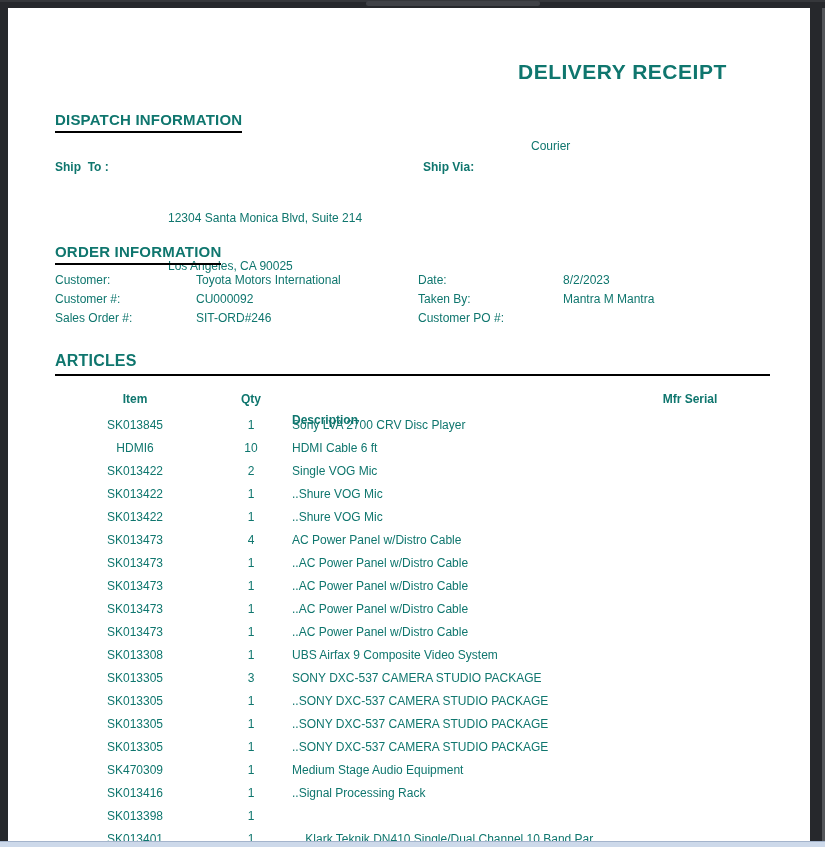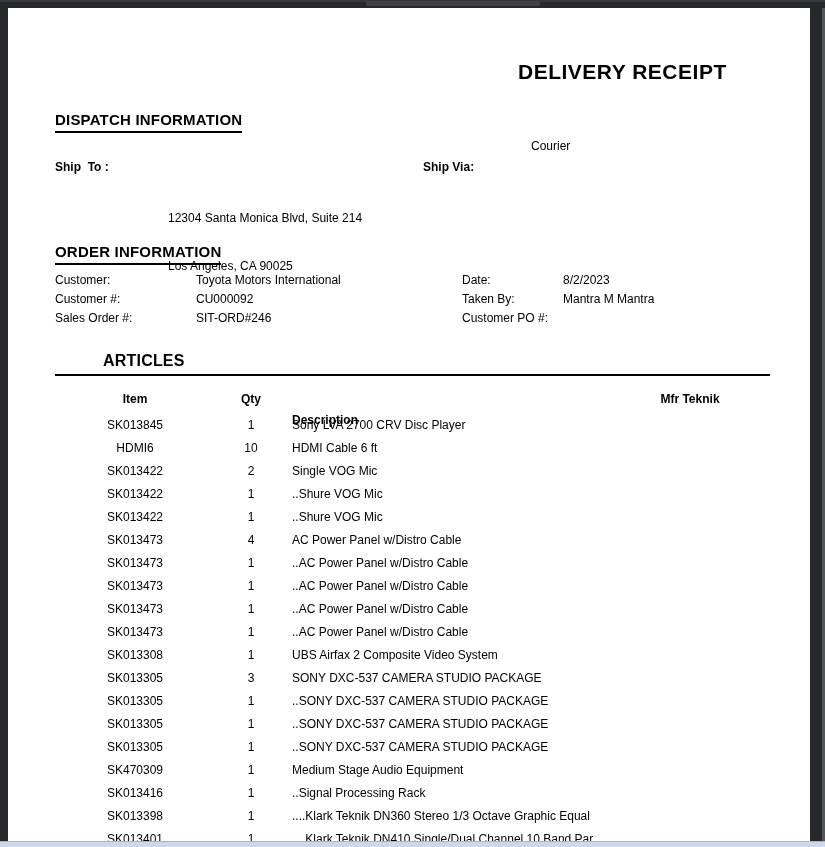--- a/index.html
+++ b/index.html
@@ -1,21 +1,21 @@
 <!DOCTYPE html>
 <html><head>
 <meta charset="utf-8">
 <style>
   html,body{margin:0;padding:0;background:#3a3c40;}
   *{box-sizing:border-box;}
   .frame{
     position:relative;width:825px;height:847px;overflow:hidden;
     background:#26282c;
     font-family:"Liberation Sans","DejaVu Sans",sans-serif;
-    color:#000000;
+    color:#0f766e;
   }
   .top-highlight{position:absolute;top:0;left:0;right:0;height:2px;background:#35373b;}
   .hscroll-thumb{position:absolute;top:1px;left:366px;width:174px;height:5px;background:#404247;border-radius:3px;}
   .vscroll-track{position:absolute;top:8px;right:0;width:3px;bottom:6px;background:#54565a;}
   .page{
     position:absolute;left:8px;top:8px;width:802px;height:833px;
     background:#ffffff;overflow:hidden;
     font-size:12px;line-height:14px;
   }
   .bottom-strip{position:absolute;left:0;right:0;bottom:0;height:6px;background:#cdd9ea;border-top:1px solid #a4b4cc;}
@@ -34,24 +34,24 @@
 
   .ship-to-label{left:47px;top:131px;}
   .ship-via-label{left:415px;top:131px;}
   .ship-via-value{left:523px;top:131px;}
   .address{left:160px;top:170px;line-height:16px;white-space:pre;}
 
   .order-rows{position:absolute;left:0;top:265px;width:100%;}
   .order-row{position:relative;height:19px;}
   .order-row .lbl{position:absolute;left:47px;top:0;white-space:pre;}
   .order-row .val{position:absolute;left:188px;top:0;white-space:pre;}
-  .order-row .lbl2{position:absolute;left:410px;top:0;white-space:pre;margin-left:44px;}
+  .order-row .lbl2{position:absolute;left:410px;top:0;white-space:pre;}
   .order-row .val2{position:absolute;left:555px;top:0;white-space:pre;}
 
-  .articles-heading{left:47px;top:344px;font-size:16px;font-weight:bold;letter-spacing:.2px;line-height:18px;border-bottom:none;margin-left:48px;}
+  .articles-heading{left:47px;top:344px;font-size:16px;font-weight:bold;letter-spacing:.2px;line-height:18px;border-bottom:none;}
   .articles-rule{position:absolute;left:47px;top:366px;width:715px;height:2px;background:#000;}
 
   .articles-table{position:absolute;left:0;top:384px;width:100%;}
   .t-head{position:relative;height:26px;font-weight:bold;}
   .t-row{position:relative;height:23px;}
   .c-item{position:absolute;left:62px;top:0;width:130px;text-align:center;white-space:pre;}
   .c-qty{position:absolute;left:213px;top:0;width:60px;text-align:center;white-space:pre;}
   .c-desc{position:absolute;left:284px;top:0;width:320px;white-space:pre;}
   .c-mfr{position:absolute;left:612px;top:0;width:140px;text-align:center;white-space:pre;}
 </style>
@@ -98,21 +98,21 @@
     </div>
 
     <div class="abs articles-heading">ARTICLES</div>
     <div class="articles-rule"></div>
 
     <div class="articles-table">
       <div class="t-head">
         <span class="c-item">Item</span>
         <span class="c-qty">Qty</span>
         <span class="c-desc b">Description</span>
-        <span class="c-mfr">Mfr Teknik</span>
+        <span class="c-mfr">Mfr Serial</span>
       </div>
       <div>
 
           <div class="t-row">
             <span class="c-item">SK013845</span>
             <span class="c-qty">1</span>
             <span class="c-desc">Sony LVA 2700 CRV Disc Player</span>
             <span class="c-mfr"></span>
           </div>
 
@@ -175,21 +175,21 @@
           <div class="t-row">
             <span class="c-item">SK013473</span>
             <span class="c-qty">1</span>
             <span class="c-desc">..AC Power Panel w/Distro Cable</span>
             <span class="c-mfr"></span>
           </div>
 
           <div class="t-row">
             <span class="c-item">SK013308</span>
             <span class="c-qty">1</span>
-            <span class="c-desc">UBS Airfax 2 Composite Video System</span>
+            <span class="c-desc">UBS Airfax 9 Composite Video System</span>
             <span class="c-mfr"></span>
           </div>
 
           <div class="t-row">
             <span class="c-item">SK013305</span>
             <span class="c-qty">3</span>
             <span class="c-desc">SONY DXC-537 CAMERA STUDIO PACKAGE</span>
             <span class="c-mfr"></span>
           </div>
 
@@ -224,21 +224,20 @@
           <div class="t-row">
             <span class="c-item">SK013416</span>
             <span class="c-qty">1</span>
             <span class="c-desc">..Signal Processing Rack</span>
             <span class="c-mfr"></span>
           </div>
 
           <div class="t-row">
             <span class="c-item">SK013398</span>
             <span class="c-qty">1</span>
-            <span class="c-desc">....Klark Teknik DN360 Stereo 1/3 Octave Graphic Equal</span>
             <span class="c-mfr"></span>
           </div>
 
           <div class="t-row">
             <span class="c-item">SK013401</span>
             <span class="c-qty">1</span>
             <span class="c-desc">....Klark Teknik DN410 Single/Dual Channel 10 Band Par</span>
             <span class="c-mfr"></span>
           </div>
         </div>

